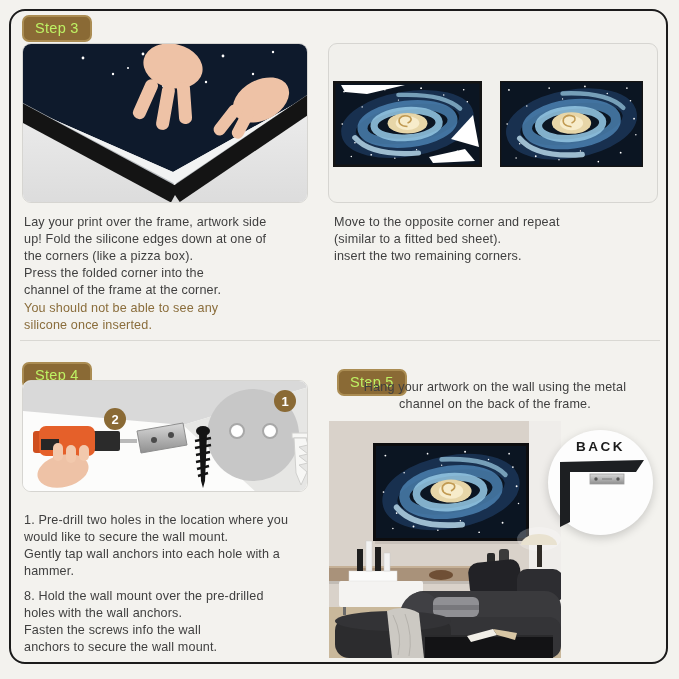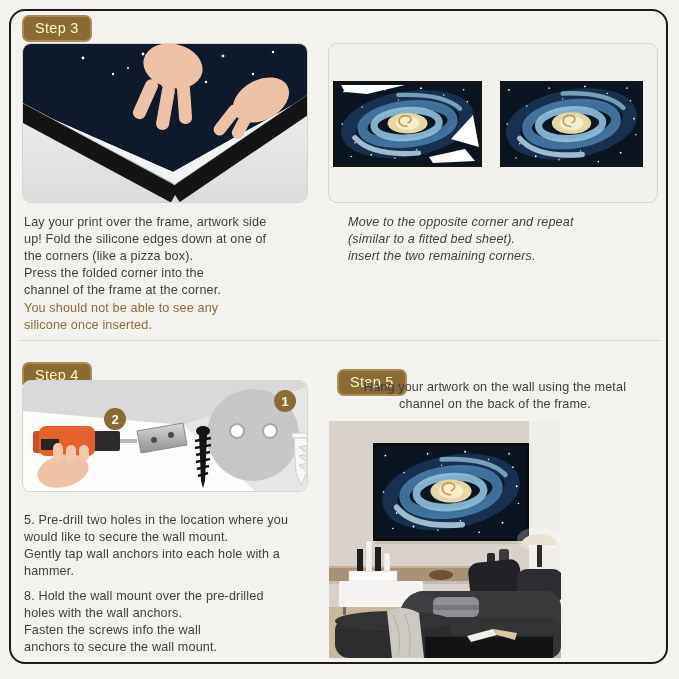--- a/index.html
+++ b/index.html
@@ -9,21 +9,21 @@
     font-family:"Liberation Sans", sans-serif;
     color:#3f3f3f;
   }
   .outer-border {
     position:absolute; left:9px; top:9px; width:659px; height:655px;
     border:2px solid #1b1b1b; border-radius:16px; box-sizing:border-box;
     pointer-events:none;
   }
   .badge {
     position:absolute; background:#8a6a35; border:2px solid #aa8c52;
-    color:#fef9c3; font-size:14.5px; line-height:18px;
+    color:#bef264; font-size:14.5px; line-height:18px;
     padding:2px 11px 3px; border-radius:7px; letter-spacing:0.3px;
   }
   .bodytext {
     position:absolute; font-size:12.6px; line-height:17px;
     color:#3f3f3f; white-space:pre-line; letter-spacing:0.15px;
   }
   .highlight { color:#8a6d3b; }
   .panel {
     position:absolute; border:1px solid #d6d5d1; border-radius:9px;
     overflow:hidden; background:#fbfbfa; box-sizing:border-box;
@@ -161,21 +161,21 @@
     </div>
     <div class="gal" style="left:171px; top:37px; width:143px; height:86px;">
       <svg viewBox="0 0 143 86" width="143" height="86">
         <rect width="143" height="86" fill="#0b1522"></rect>
         <use href="#galaxy" x="0" y="0" width="143" height="86"></use>
         <rect x="0.5" y="0.5" width="142" height="85" fill="none" stroke="#141414" stroke-width="1.5"></rect>
       </svg>
     </div>
   </div>
 
-  <div class="bodytext" style="left:348px; top:214px; width:320px;font-style:italic;">Move to the opposite corner and repeat
+  <div class="bodytext" style="left:334px; top:214px; width:320px;">Move to the opposite corner and repeat
 (similar to a fitted bed sheet).
 insert the two remaining corners.</div>
 
   <div class="divider"></div>
 
   <div class="badge" style="left:22px; top:362px;">Step 4</div>
 
   <div class="panel" style="left:22px; top:380px; width:286px; height:112px; background:#fcfcfb;">
     <svg viewBox="0 0 286 112" width="286" height="112">
       <rect width="286" height="112" fill="#fcfcfb"></rect>
@@ -228,21 +228,21 @@
         <rect x="18" y="58" width="18" height="11" fill="#262626"></rect>
         <rect x="30" y="74" width="16" height="22" rx="4" fill="#d8551f"></rect>
         <ellipse cx="40" cy="90" rx="26" ry="16" transform="rotate(-14 40 90)" fill="#eec2a6"></ellipse>
         <rect x="30" y="62" width="10" height="18" rx="5" fill="#f2c9ad"></rect>
         <rect x="43" y="64" width="10" height="18" rx="5" fill="#f2c9ad"></rect>
         <rect x="56" y="64" width="10" height="16" rx="5" fill="#f2c9ad"></rect>
       </g>
     </svg>
   </div>
 
-  <div class="bodytext" style="left:24px; top:512px; width:300px;">5. Pre-drill two holes in the location where you
+  <div class="bodytext" style="left:24px; top:512px; width:300px;">1. Pre-drill two holes in the location where you
 would like to secure the wall mount.
 Gently tap wall anchors into each hole with a
 hammer.</div>
   <div class="bodytext" style="left:24px; top:588px; width:300px;">8. Hold the wall mount over the pre-drilled
 holes with the wall anchors.
 Fasten the screws info the wall
 anchors to secure the wall mount.</div>
 
   <div class="badge" style="left:337px; top:369px;">Step 5</div>
   <div class="bodytext" style="left:330px; top:379px; width:330px;text-align:center;">Hang your artwork on the wall using the metal
@@ -303,14 +303,26 @@
 
       <g>
         <rect x="96" y="214" width="128" height="23" fill="#131315"></rect>
         <rect x="96" y="214" width="128" height="2" fill="#2a2a2c"></rect>
         <polygon points="138,215 164,208 168,214 142,221" fill="#f2efe8"></polygon>
         <polygon points="164,208 188,212 186,219 168,214" fill="#d8c6a4"></polygon>
       </g>
     </svg>
   </div>
 
+  <div class="back-circle">
+    <div class="back-label">BACK</div>
+    <svg viewBox="0 0 105 105" width="105" height="105" style="position:absolute; left:0; top:0;">
+      <polygon points="12,32 96,30 88,42 22,42 22,92 12,97" fill="#1d1f22"></polygon>
+      <g>
+        <rect x="42" y="44" width="34" height="10" fill="url(#metal)" stroke="#9b9b9b" stroke-width="0.8"></rect>
+        <circle cx="48" cy="49" r="1.7" fill="#555555"></circle>
+        <circle cx="70" cy="49" r="1.7" fill="#555555"></circle>
+        <line x1="54" y1="49" x2="64" y2="49" stroke="#8c8c8c" stroke-width="1.4"></line>
+      </g>
+    </svg>
+  </div>
 
 </div>
 
 </body></html>

